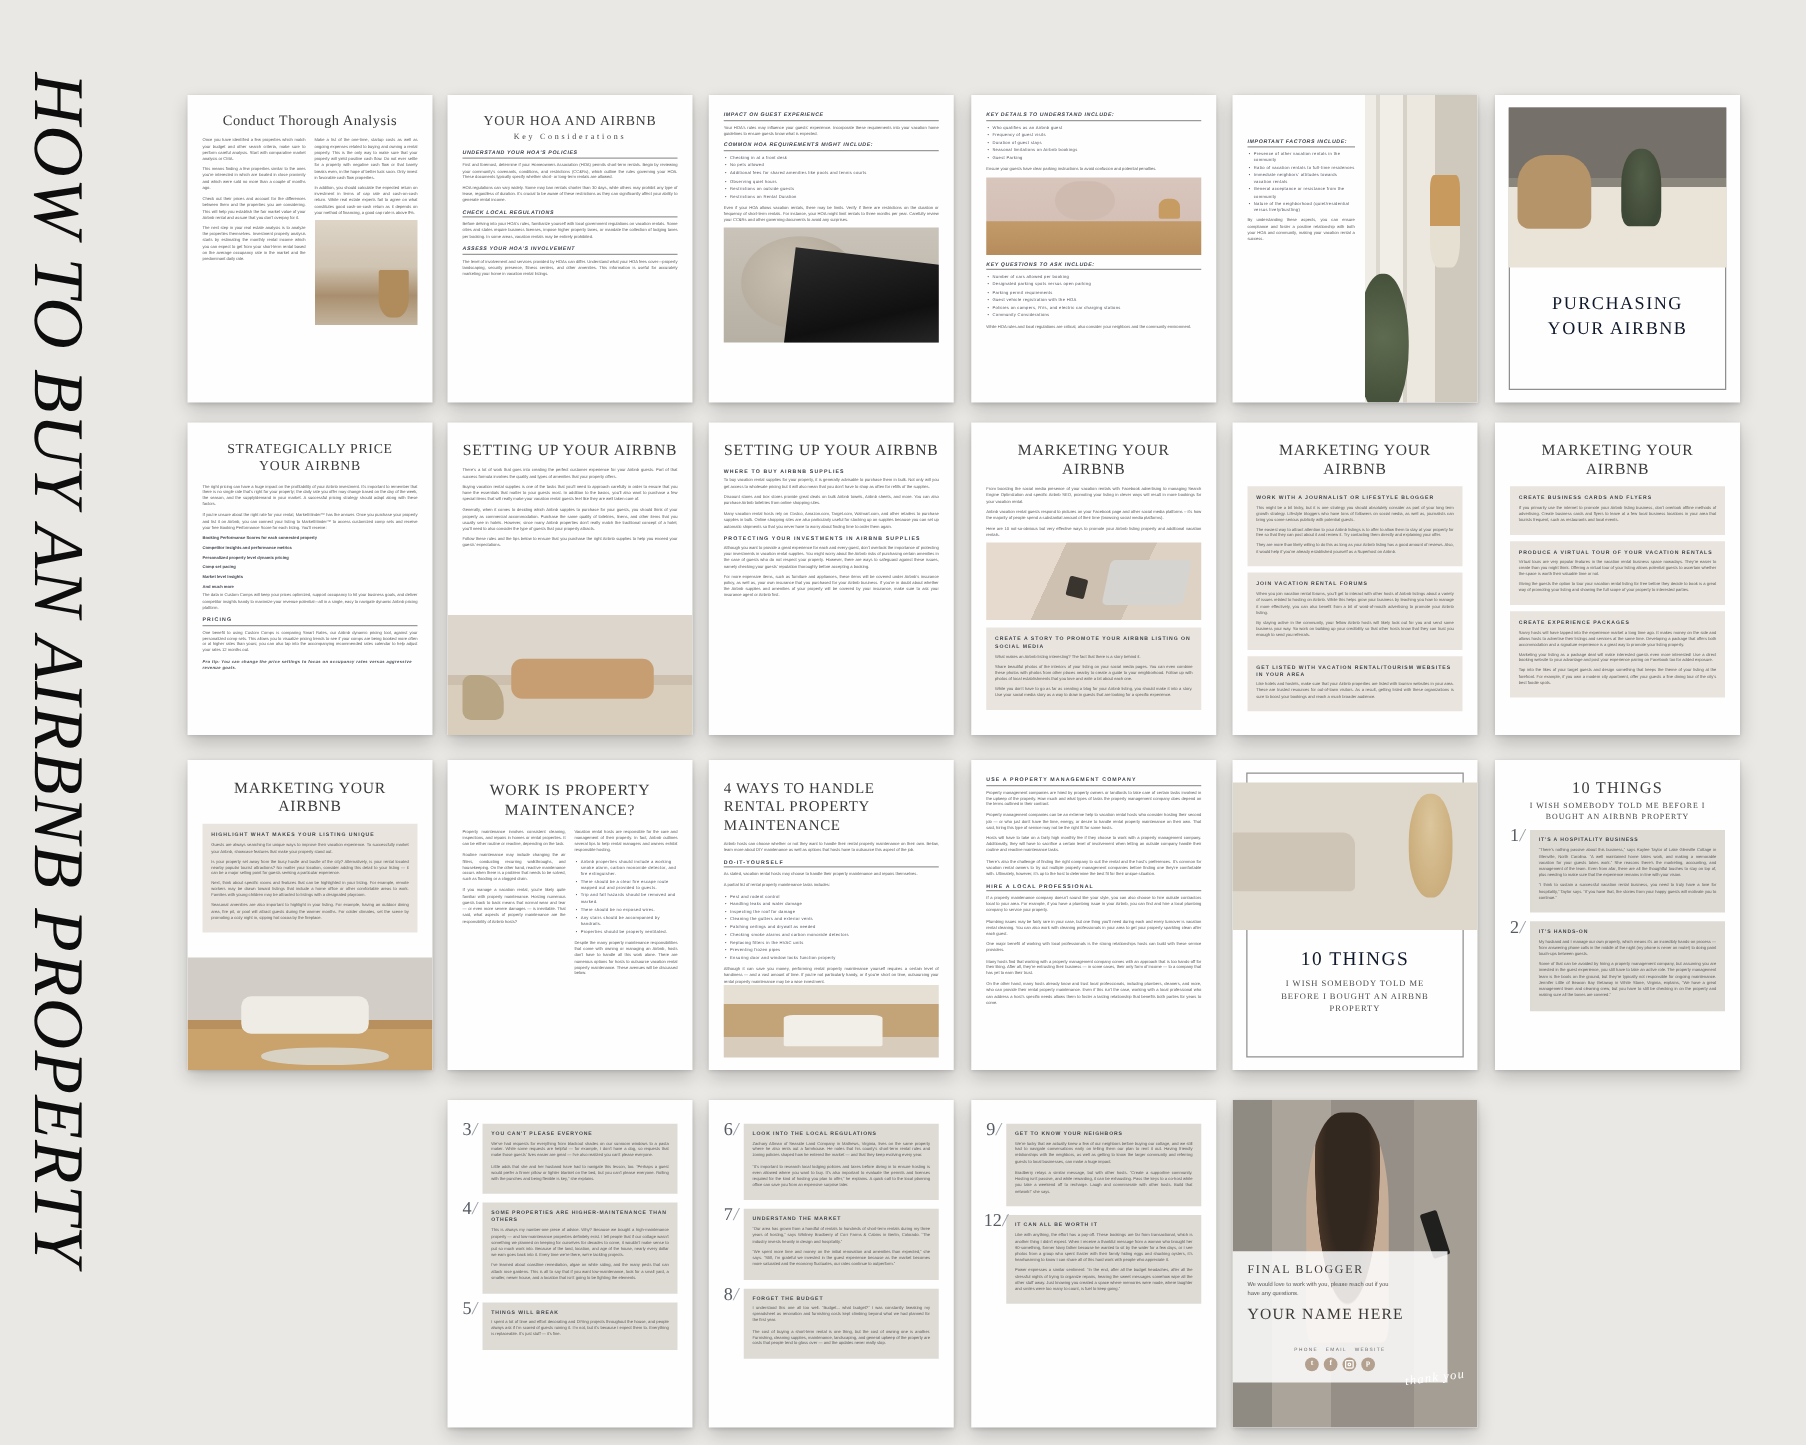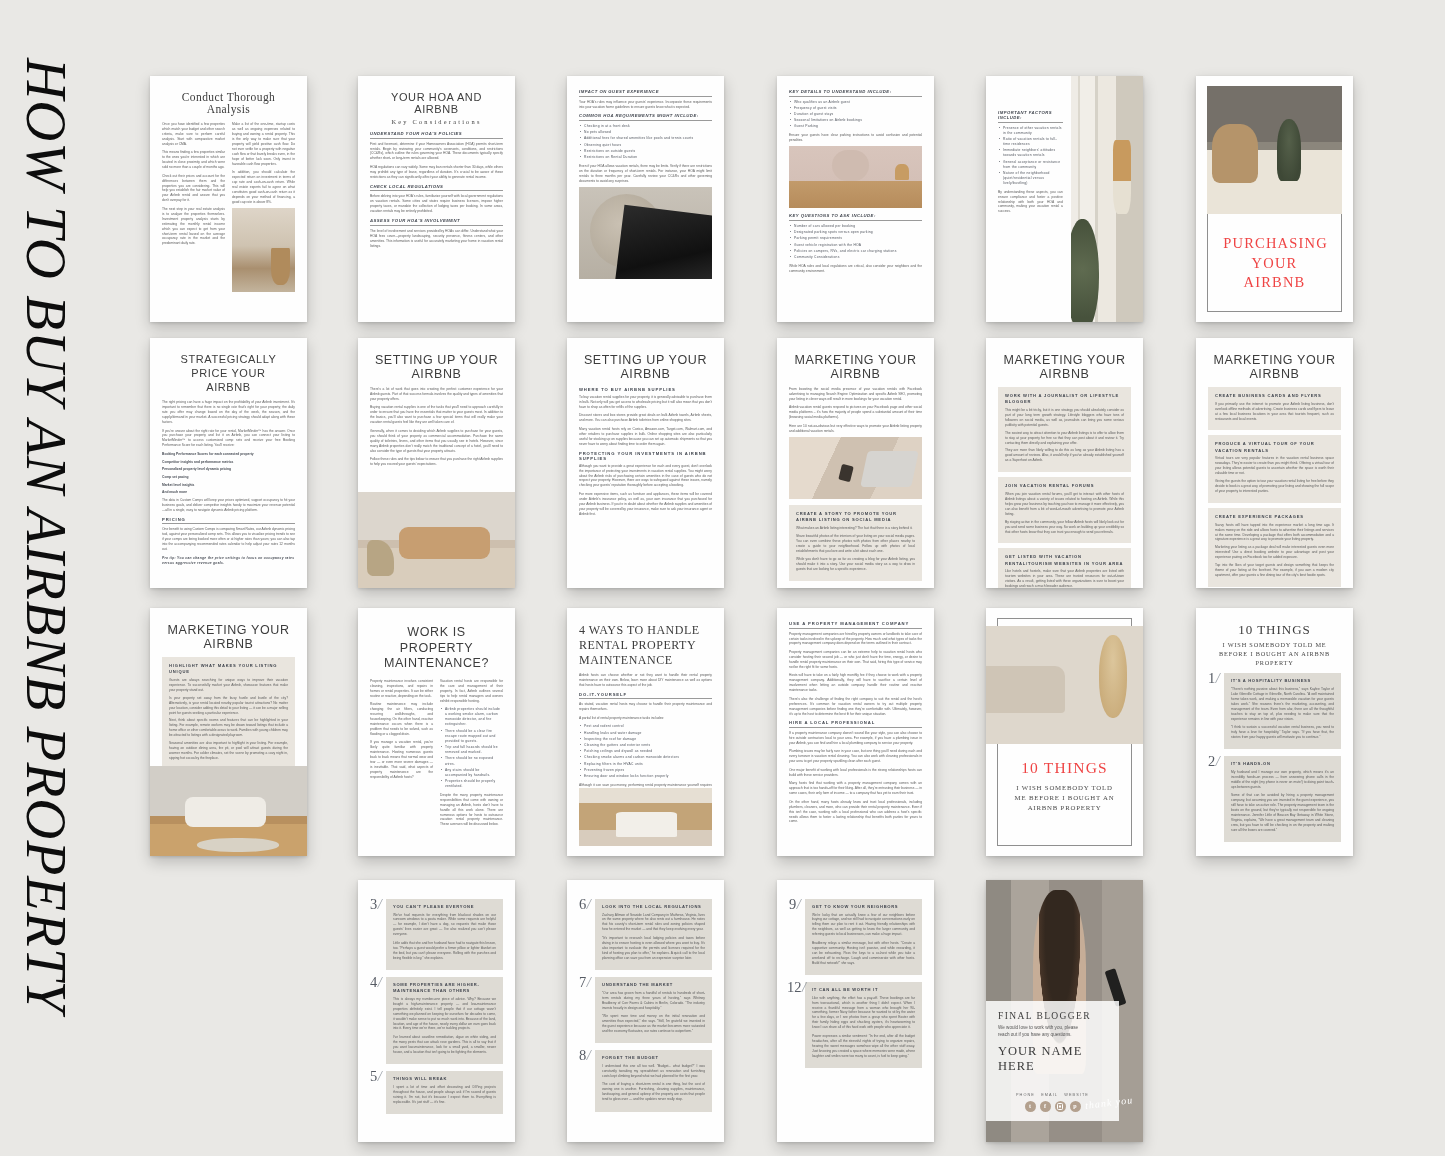--- a/index.html
+++ b/index.html
@@ -1,25 +1,25 @@
 <!DOCTYPE html>
 <html><head>
 <meta charset="utf-8">
 <style>
   html,body{margin:0;padding:0}
   body{width:1445px;height:1156px;background:#e9e8e5;font-family:"Liberation Sans",sans-serif;position:relative;overflow:hidden}
   .vtitle{position:absolute;left:14px;top:58px;height:1085px;writing-mode:vertical-lr;white-space:nowrap;
     font-family:"Liberation Serif",serif;font-style:italic;font-size:57px;letter-spacing:1px;color:#0d0d0d}
-  .page{position:absolute;width:157px;background:#fefefe;box-sizing:border-box;padding:13px 12px;overflow:hidden;
+  .page{position:absolute;width:196px;background:#fefefe;box-sizing:border-box;padding:13px 12px;overflow:hidden;
     box-shadow:0 6px 14px rgba(0,0,0,.20),0 1px 3px rgba(0,0,0,.14)}
   .nopad{padding:0}
   .c1{left:150px}.c2{left:358px}.c3{left:567px}.c4{left:777px}.c5{left:986px}.c6{left:1196px}
   .r1{top:76px;height:246px}.r2{top:338px;height:250px}.r3{top:608px;height:248px}.r4{top:880px;height:262px}
   .t1{font-family:"Liberation Serif",serif;font-size:11.5px;color:#3c3c3c;text-align:center;letter-spacing:.4px;margin:2px 0 7px}
-  .t2{font-family:Liberation Sans, sans-serif;font-size:12.5px;color:#3c3c3c;text-align:center;letter-spacing:.6px;margin:2px 0 6px}
+  .t2{font-family:Liberation Serif, serif;font-size:12.5px;color:#3c3c3c;text-align:center;letter-spacing:.6px;margin:2px 0 6px}
   .t2l{font-family:"Liberation Serif",serif;font-size:12px;color:#3c3c3c;text-align:left;letter-spacing:.5px;margin:2px 0 5px;line-height:1.25}
   .sub{font-family:"Liberation Serif",serif;font-size:6.4px;color:#474747;text-align:center;letter-spacing:2.2px;margin:-3px 0 6px}
   .b{font-size:3.3px;line-height:1.5;color:#5a5a5a;text-align:justify;margin:0 0 3.6px}
   .bb{font-size:3.3px;line-height:1.6;color:#474c55;font-weight:bold;margin:0 0 2.4px}
   .shu{font-size:4.2px;font-weight:bold;font-style:italic;letter-spacing:.5px;color:#3e434c;border-bottom:.5px solid #9a9a9a;padding-bottom:1.6px;margin:4px 0 3px}
   .sh2{font-size:4.2px;font-weight:bold;letter-spacing:.9px;color:#3e434c;margin:4px 0 3px}
   .sh2u{font-size:4.2px;font-weight:bold;letter-spacing:.9px;color:#3e434c;border-bottom:.5px solid #9a9a9a;padding-bottom:1.6px;margin:4px 0 3px}
   ul{list-style:none;margin:0 0 3.5px;padding:0}
   li{font-size:3.3px;line-height:1.55;color:#4d525b;letter-spacing:.25px;padding-left:5px;position:relative;margin-bottom:1.1px}
   li::before{content:"•";position:absolute;left:1px;color:#4d525b}
@@ -27,21 +27,21 @@
   .photo{position:relative;overflow:hidden}
   .box{background:#e9e5de;padding:6px 7px;margin:0 0 5px}
   .bh{font-size:4.1px;font-weight:bold;letter-spacing:.8px;color:#3e434c;margin:0 0 2.6px;line-height:1.5}
   .box .b{margin-bottom:3px}
   .item{position:relative;margin:0 0 7px 16px}
   .ibox{background:#dedbd4;padding:5px 7px 6px}
   .num{position:absolute;left:-16px;top:-3px;font-family:"Liberation Serif",serif;font-size:14.5px;color:#565b64}
   .num::after{content:"/";font-style:italic;color:#9aa0a8;margin-left:.5px}
   .ih{font-size:4.1px;font-weight:bold;letter-spacing:.7px;color:#41454e;margin:0 0 2.4px;line-height:1.5}
   .frame{position:absolute;left:11px;right:11px;top:10px;bottom:10px;border:.8px solid #8f8f8f}
-  .covtitle{font-family:"Liberation Serif",serif;font-size:14.5px;letter-spacing:1.2px;color:#ef4444;line-height:1.35}
+  .covtitle{font-family:"Liberation Serif",serif;font-size:14.5px;letter-spacing:1.2px;color:#0f172a;line-height:1.35}
   .covsub{font-family:"Liberation Serif",serif;font-size:6.8px;letter-spacing:.8px;color:#4a4a4a;text-align:center;line-height:1.5;margin-top:3px}
   .tt10{font-family:"Liberation Serif",serif;font-size:13px;letter-spacing:1px;color:#3c3c3c;text-align:center;margin:1px 0 2px}
   .ts10{font-family:"Liberation Serif",serif;font-size:6.3px;letter-spacing:.8px;color:#474747;text-align:center;line-height:1.45;margin-bottom:6px}
   .protip{font-size:3.3px;line-height:1.55;color:#474c55;font-weight:bold;font-style:italic;letter-spacing:.3px;margin:2px 0 0}
   
   .ph-a{background:linear-gradient(180deg,#ded5c8 0%,#cfc3b1 45%,#a98f6f 72%,#c3b49d 100%)}
   .ph-a::before{content:"";position:absolute;right:8%;bottom:8%;width:30%;height:45%;background:#b08b5c;border-radius:6% 6% 40% 40%}
   .ph-b{background:linear-gradient(180deg,#c9c3b9 0%,#b6afa3 100%)}
   .ph-b::after{content:"";position:absolute;right:-12%;top:26%;width:82%;height:90%;background:linear-gradient(160deg,#2c2c2c,#101010 55%,#3a3a3a);transform:rotate(7deg)}
   .ph-b::before{content:"";position:absolute;left:8%;top:8%;width:55%;height:80%;background:radial-gradient(circle at 40% 40%,#c9c0b2,#b3aa9b 70%);border-radius:50%}

